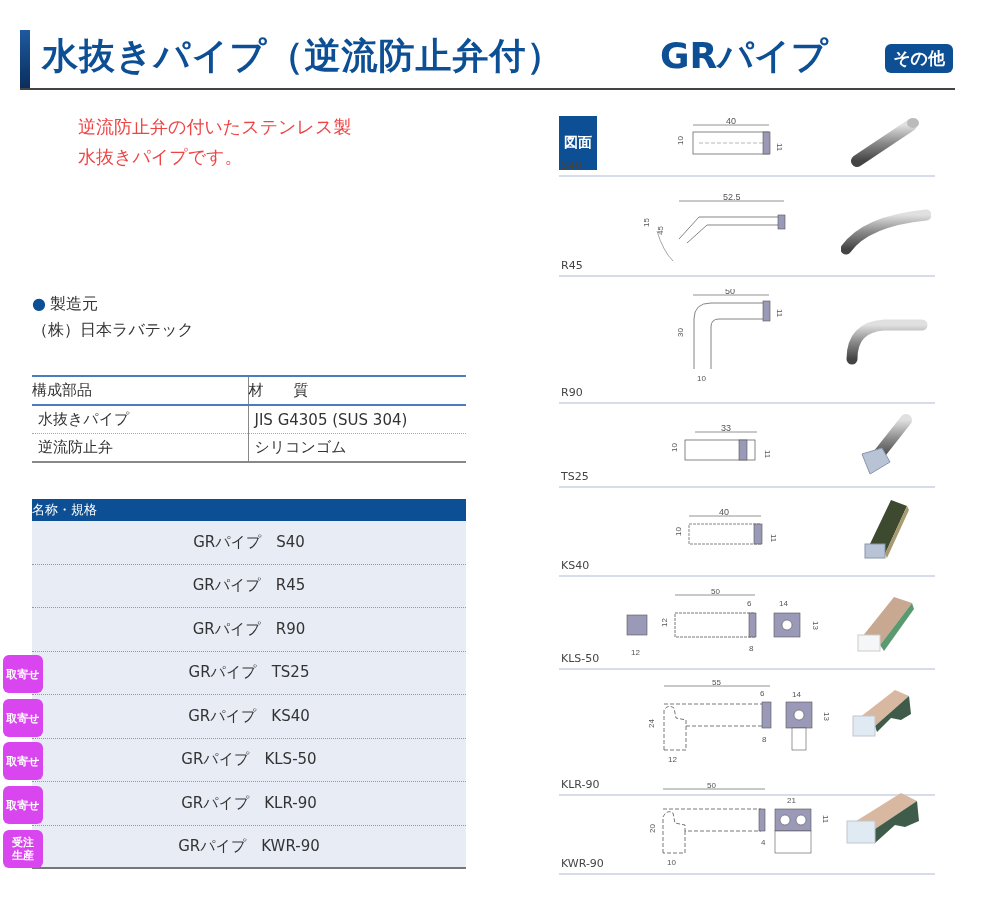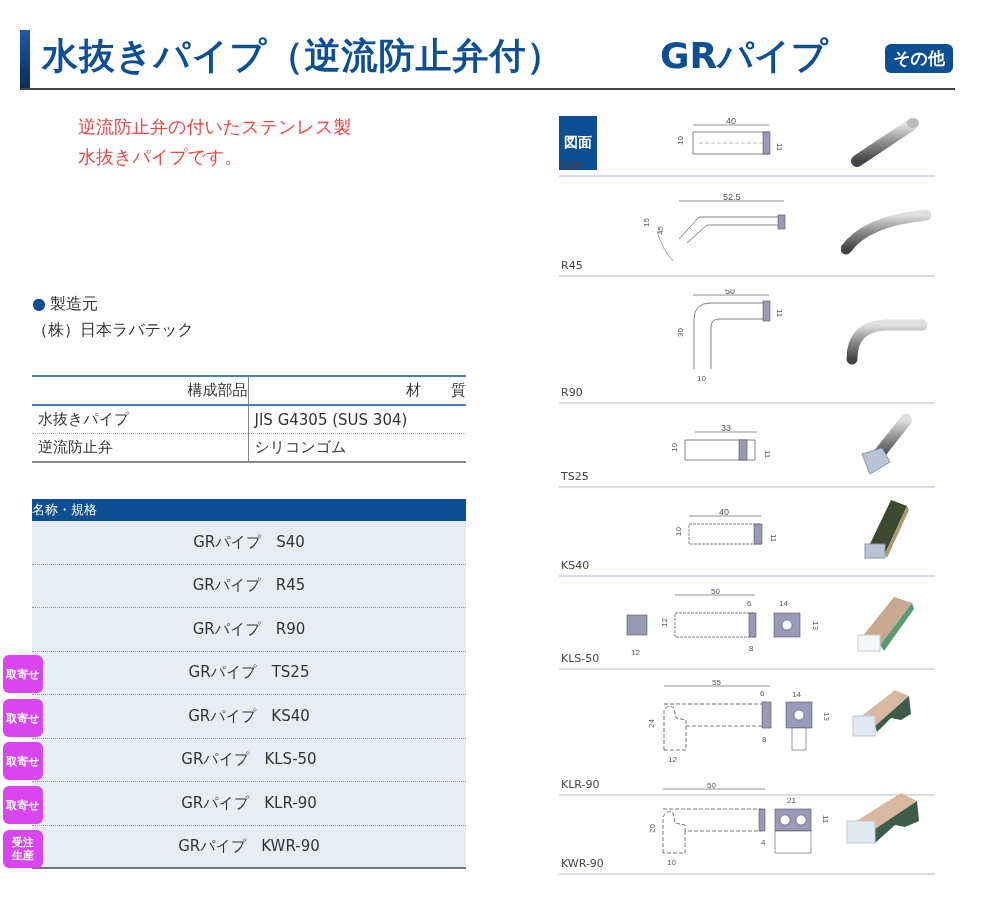--- a/index.html
+++ b/index.html
@@ -10,21 +10,21 @@
   .title-text { position: absolute; left: 22px; top: 2px; font-size: 36px; font-weight: bold; color: #0d4f94; letter-spacing: 1px; white-space: nowrap; }
   .title-sub { position: absolute; left: 640px; top: 2px; font-size: 36px; font-weight: bold; color: #0d4f94; white-space: nowrap; }
   .badge-other { position: absolute; right: 2px; top: 14px; background: #0d4f94; color: #fff; font-size: 17px; font-weight: bold; padding: 3px 8px; border-radius: 6px; }
 
   .desc { position: absolute; left: 32px; top: 112px; font-size: 18px; line-height: 30px; color: #ef4444; margin-left: 46px; }
   .maker-label { position: absolute; left: 32px; top: 294px; font-size: 16px; color: #333; }
   .maker-label .dot { color: #0d4f94; margin-right: 4px; }
   .maker-name { position: absolute; left: 32px; top: 320px; font-size: 16px; color: #333; }
 
   table.material { position: absolute; left: 32px; top: 375px; width: 434px; border-collapse: collapse; font-size: 15px; }
-  table.material th { font-weight: normal; padding: 4px 0; border-top: 2px solid #4a7cc0; border-bottom: 2px solid #4a7cc0; text-align: right; color: #333; }
+  table.material th { font-weight: normal; padding: 4px 0; border-top: 2px solid #4a7cc0; border-bottom: 2px solid #4a7cc0; text-align: left; color: #333; }
   table.material td { padding: 4px 6px; border-bottom: 1px dotted #aaa; color: #333; }
   table.material tr:last-child td { border-bottom: 2px solid #888; }
   table.material th + th, table.material td + td { border-left: 1px solid #888; }
   table.material .c1 { width: 216px; }
 
   .spec { position: absolute; left: 32px; top: 499px; width: 434px; }
   .spec-head { background: #0d4f94; color: #fff; text-align: left; font-size: 13px; height: 22px; line-height: 22px; }
   .spec-row { height: 43.5px; background: #e8ecf5; border-bottom: 1px dotted #999; display: flex; align-items: center; justify-content: center; font-size: 15px; color: #333; }
   .spec-row:last-child { border-bottom: 2px solid #777; }
 

